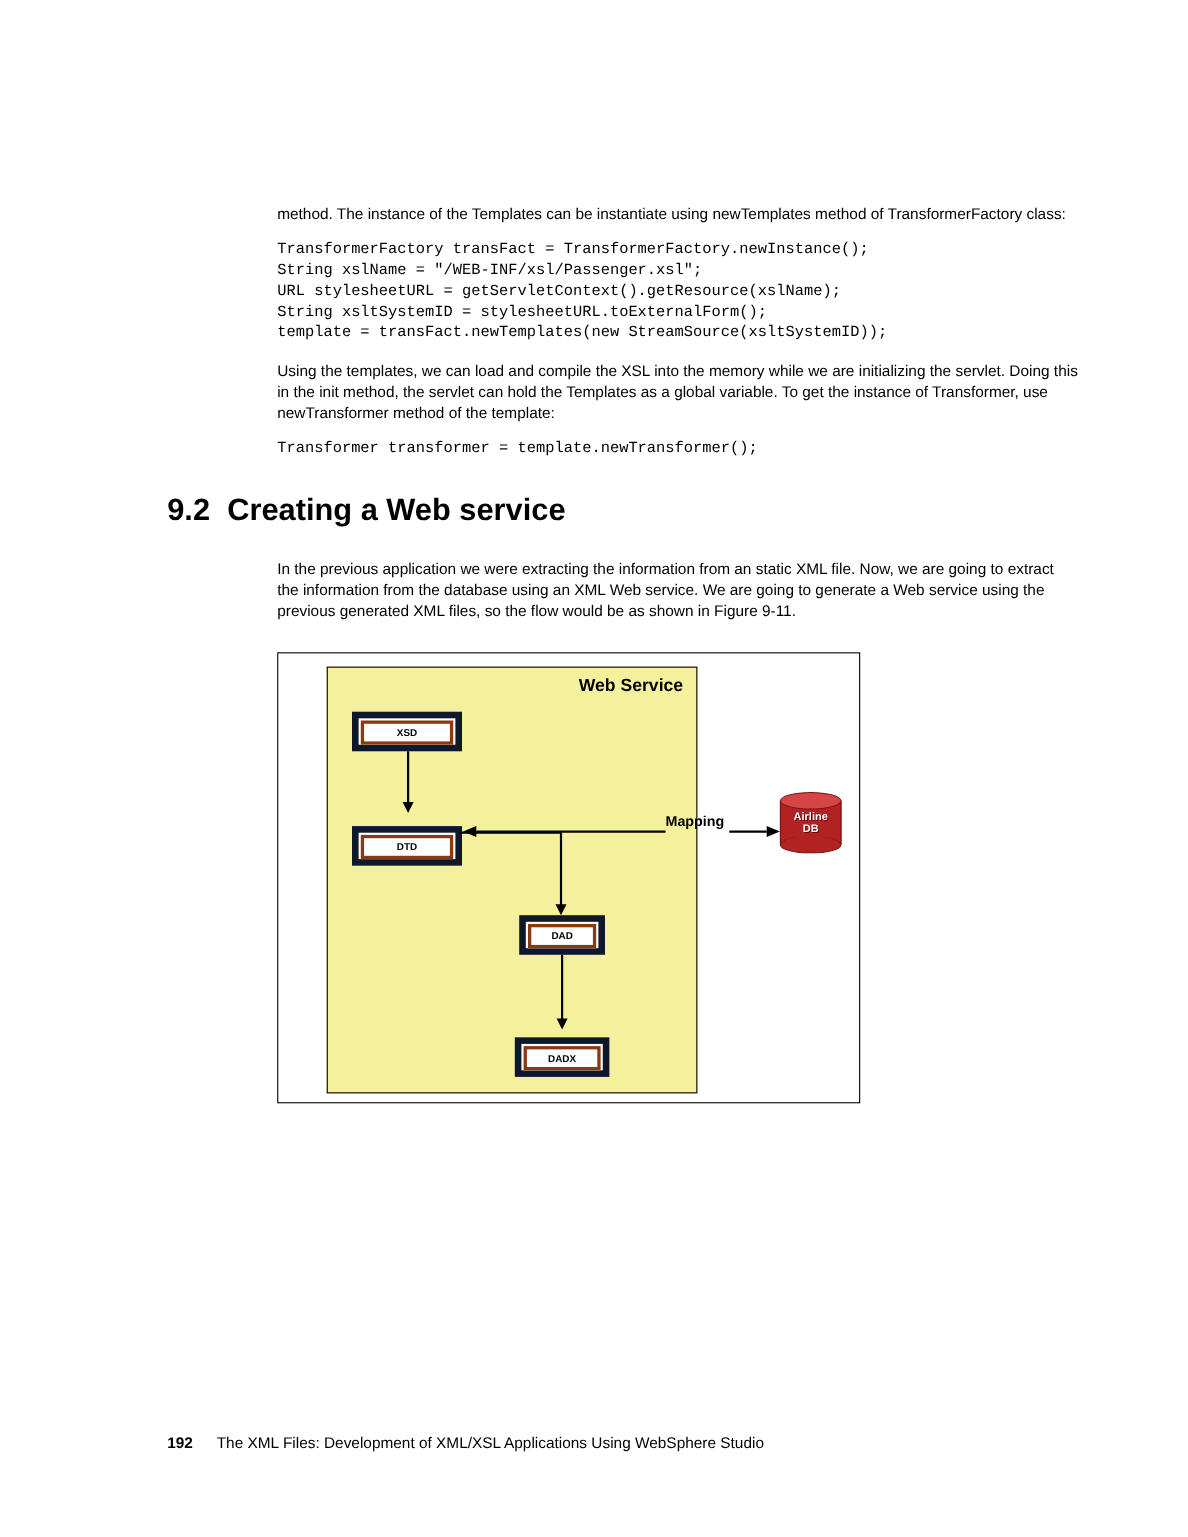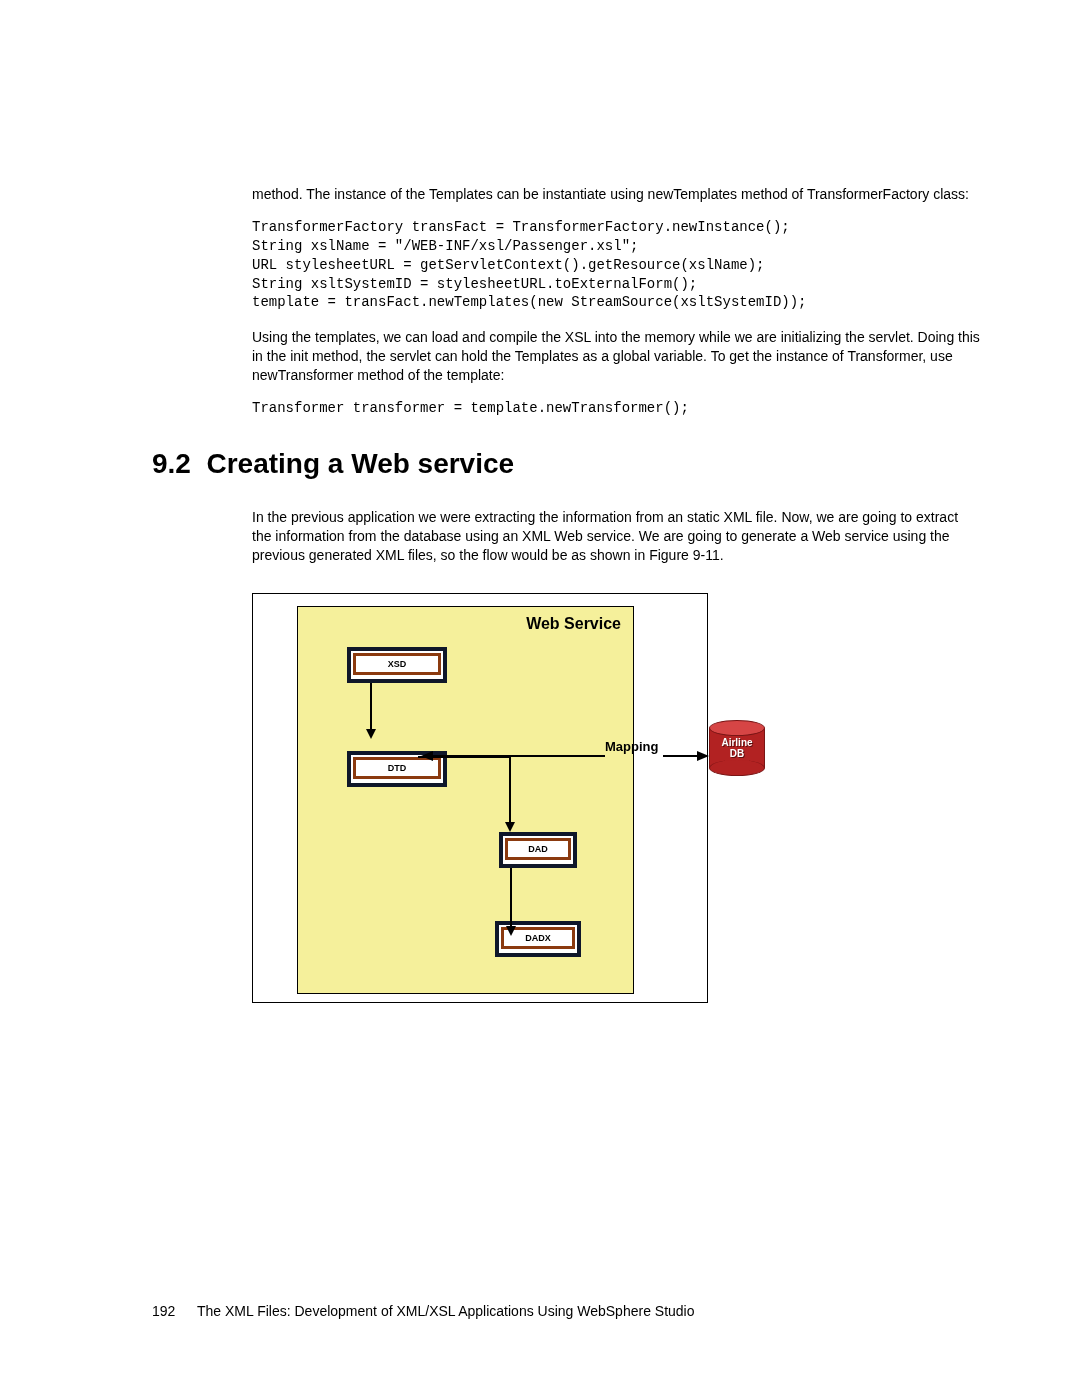--- a/index.html
+++ b/index.html
@@ -32,21 +32,21 @@
   .section-heading {
     font-size: 28px;
     font-weight: bold;
     margin: 30px 0 28px 0;
   }
   .figure-wrap {
     margin-left: 100px;
     margin-top: 28px;
   }
   .figure {
-    width: 456px;
+    width: 530px;
     height: 410px;
     border: 1px solid #000;
     position: relative;
     background: #fff;
   }
   .ws-box {
     position: absolute;
     left: 44px;
     top: 12px;
     width: 337px;
@@ -57,41 +57,40 @@
   .ws-title {
     position: absolute;
     top: 8px;
     right: 12px;
     font-weight: bold;
     font-size: 16px;
   }
   .schema-box-outer {
     position: absolute;
     background: #ffffff;
-    border: 4px solid #0f172a;
-    margin-left: 27px;
+    border: 6px solid #0f172a;
   }
   .schema-box-inner {
     border: 3px solid #8b3a0f;
     margin: 2px;
     text-align: center;
     font-weight: bold;
     font-size: 9px;
     background: #fff;
     display: flex;
     align-items: center;
     justify-content: center;
   }
   .xsd-outer { left: 22px; top: 40px; width: 100px; height: 36px; }
   .xsd-inner { height: 22px; }
   .dtd-outer { left: 22px; top: 144px; width: 100px; height: 36px; }
   .dtd-inner { height: 22px; }
   .dad-outer { left: 174px; top: 225px; width: 78px; height: 36px; }
   .dad-inner { height: 22px; }
-  .dadx-outer { left: 170px; top: 314px; width: 86px; height: 36px; }
+  .dadx-outer { left: 170px; top: 336px; width: 86px; height: 36px; }
   .dadx-inner { height: 22px; }
   .mapping-label {
     position: absolute;
     font-weight: bold;
     font-size: 13px;
     left: 352px;
     top: 145px;
   }
   .cylinder {
     position: absolute;
@@ -140,21 +139,21 @@
     font-style: italic;
     font-size: 14px;
     margin-top: 10px;
   }
   .footer {
     position: absolute;
     bottom: 78px;
     left: 152px;
     font-size: 14px;
   }
-  .footer .pg { font-weight: normal; margin-right: 18px; }
+  .footer .pg { font-weight: bold; margin-right: 18px; }
   svg.arrow { position: absolute; overflow: visible; }
 </style>
 </head>
 <body>
 
 <div class="page">
 
   <div class="indent-block">
     <p class="body-text">method. The instance of the Templates can be instantiate using newTemplates method of TransformerFactory class:</p>
     <pre class="code-block">TransformerFactory transFact = TransformerFactory.newInstance();

